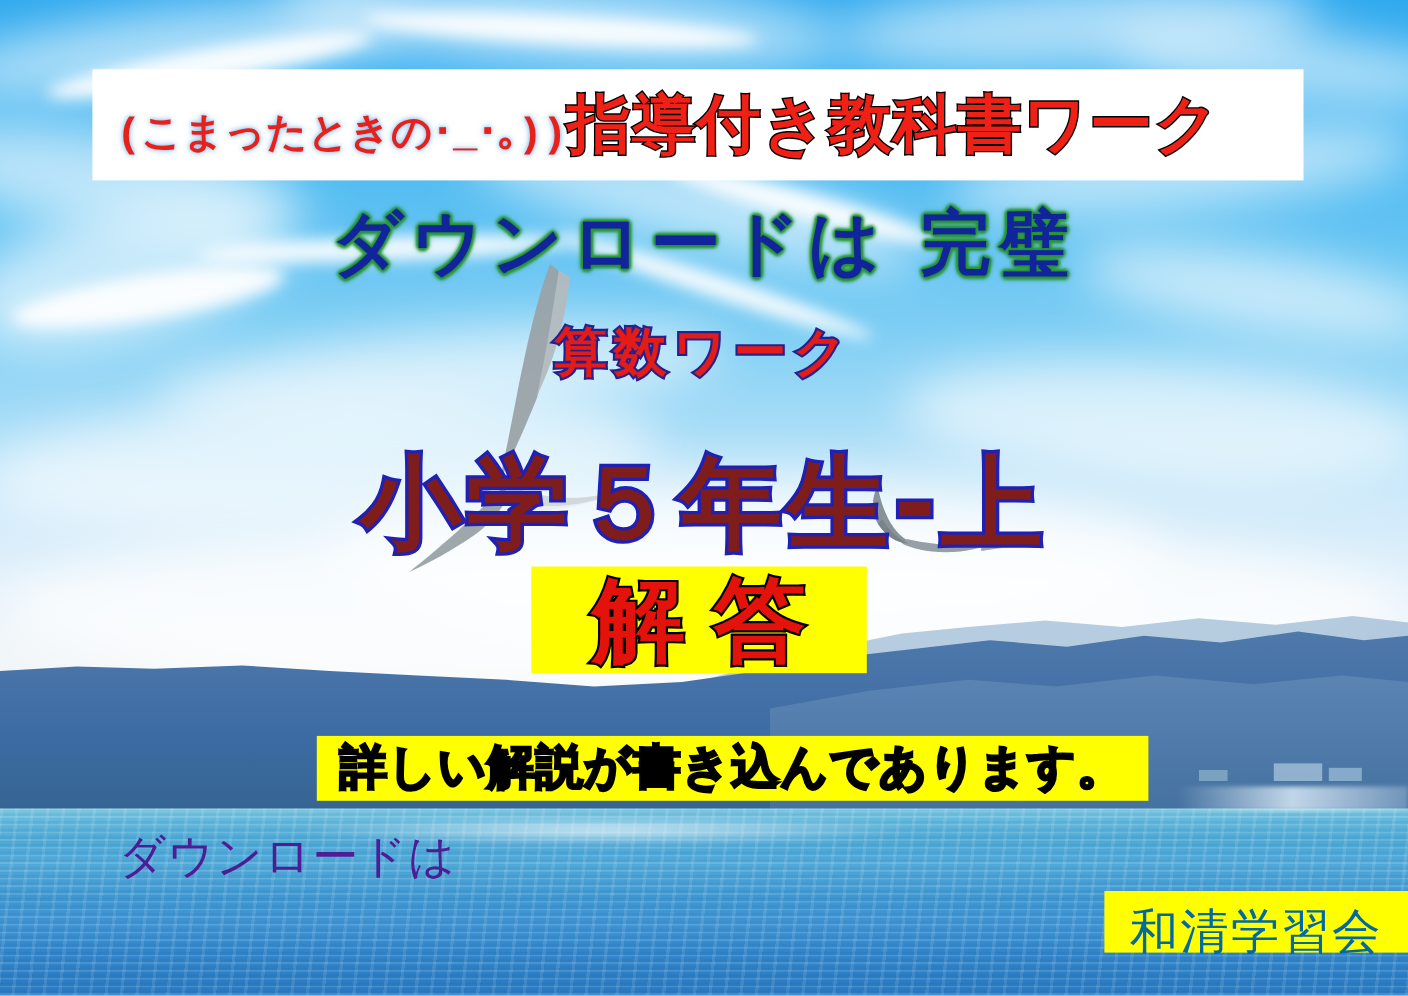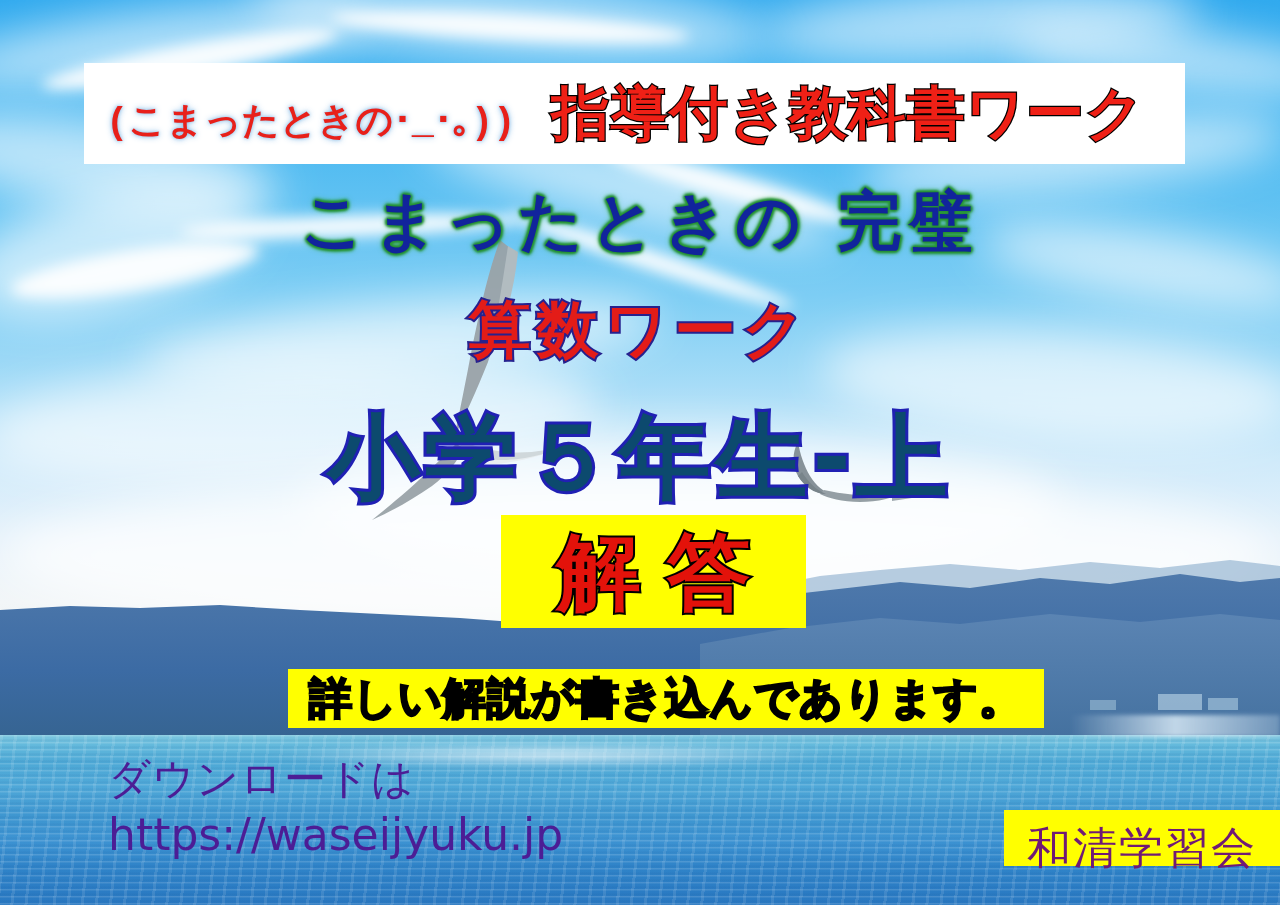--- a/index.html
+++ b/index.html
@@ -118,21 +118,20 @@
     white-space:nowrap;
   }
   .emoji-text{
     font-size:37px;font-weight:bold;color:#e8201a;
     letter-spacing:0px;
     text-shadow:0 0 6px rgba(120,180,230,.9), 0 0 3px rgba(150,200,235,.9);
     font-family:Liberation Mono, monospace;
     text-align:right;
   }
   .banner-title{
-    margin-left:36px;
     font-size:58px;font-weight:bold;color:#ef2016;
     letter-spacing:1px;
     -webkit-text-stroke:2.5px #000;
     paint-order:stroke fill;
     font-family:"DejaVu Sans","Liberation Sans",sans-serif;
   }
 
   
   .line-kanpeki{
     left:0;top:178px;width:1280px;text-align:center;
@@ -142,42 +141,42 @@
     text-shadow:
        0 0 2px #1b7c2a, 0 0 4px #2a9b38, 0 0 7px #3aa844,
        2px 0 3px #1e8a30, -2px 0 3px #1e8a30,
        0 2px 3px #1e8a30, 0 -2px 3px #1e8a30;
     font-family:"DejaVu Sans","Liberation Sans",sans-serif;
   }
 
   
   .line-sansuu{
     left:0;top:288px;width:1280px;text-align:center;
-    font-size:62px;font-weight:bold;
+    font-size:48px;font-weight:bold;
     color:#e31c18;
     letter-spacing:6px;
     -webkit-text-stroke:4px #26218e;
     paint-order:stroke fill;
     font-family:"DejaVu Sans","Liberation Sans",sans-serif;
   }
 
   
   .line-grade{
     left:0;top:396px;width:1280px;text-align:center;
     font-size:92px;font-weight:bold;
-    color:#0c4a6e;
+    color:#7f1d1d;
     letter-spacing:5px;
     -webkit-text-stroke:6px #2020b4;
     paint-order:stroke fill;
     font-family:"DejaVu Sans","Liberation Sans",sans-serif;
   }
 
   
   .badge-answer{
-    left:501px;top:515px;width:305px;height:113px;
+    left:483px;top:515px;width:305px;height:97px;
     background:#ffff00;
     display:flex;align-items:center;justify-content:center;
     z-index:31;
   }
   .badge-answer span{
     font-size:84px;font-weight:bold;color:#e3120a;
     letter-spacing:26px;padding-left:26px;
     -webkit-text-stroke:4px #000;
     paint-order:stroke fill;
     font-family:"DejaVu Sans","Liberation Sans",sans-serif;
@@ -210,21 +209,21 @@
   .download .dl-url{font-size:44px;line-height:58px;letter-spacing:0px;}
 
   
   .brand{
     left:1004px;top:810px;width:276px;height:56px;
     background:#ffff00;
     display:flex;align-items:center;justify-content:center;
     z-index:33;
   }
   .brand span{
-    font-size:44px;color:#701a75;letter-spacing:2px;line-height:1;
+    font-size:44px;color:#0369a1;letter-spacing:2px;line-height:1;
     font-family:"DejaVu Sans","Liberation Sans",sans-serif;
     margin-top:20px;
   }
 </style>
 </head>
 <body>
 
 <div id="cover">
 
   <div class="sky"></div>
@@ -311,36 +310,35 @@
     </svg>
   </div>
 
   <div class="layer banner-white">
     <div class="banner-line">
       <span class="emoji-text">(こまったときの･_･｡))</span>
       <span class="banner-title">指導付き教科書ワーク</span>
     </div>
   </div>
 
-  <div class="layer line-kanpeki">こまったときの 完璧</div>
+  <div class="layer line-kanpeki">ダウンロードは 完璧</div>
 
   <div class="layer line-sansuu">算数ワーク</div>
 
   <div class="layer line-grade">小学５年生-上</div>
 
   <div class="layer badge-answer">
     <span>解答</span>
   </div>
 
   <div class="layer badge-note">
     <span>詳しい解説が書き込んであります。</span>
   </div>
 
   <div class="layer download">
     <div class="dl-label">ダウンロードは</div>
-    <div class="dl-url">https://waseijyuku.jp</div>
   </div>
 
   <div class="layer brand">
     <span>和清学習会</span>
   </div>
 
 </div>
 
 </body></html>

